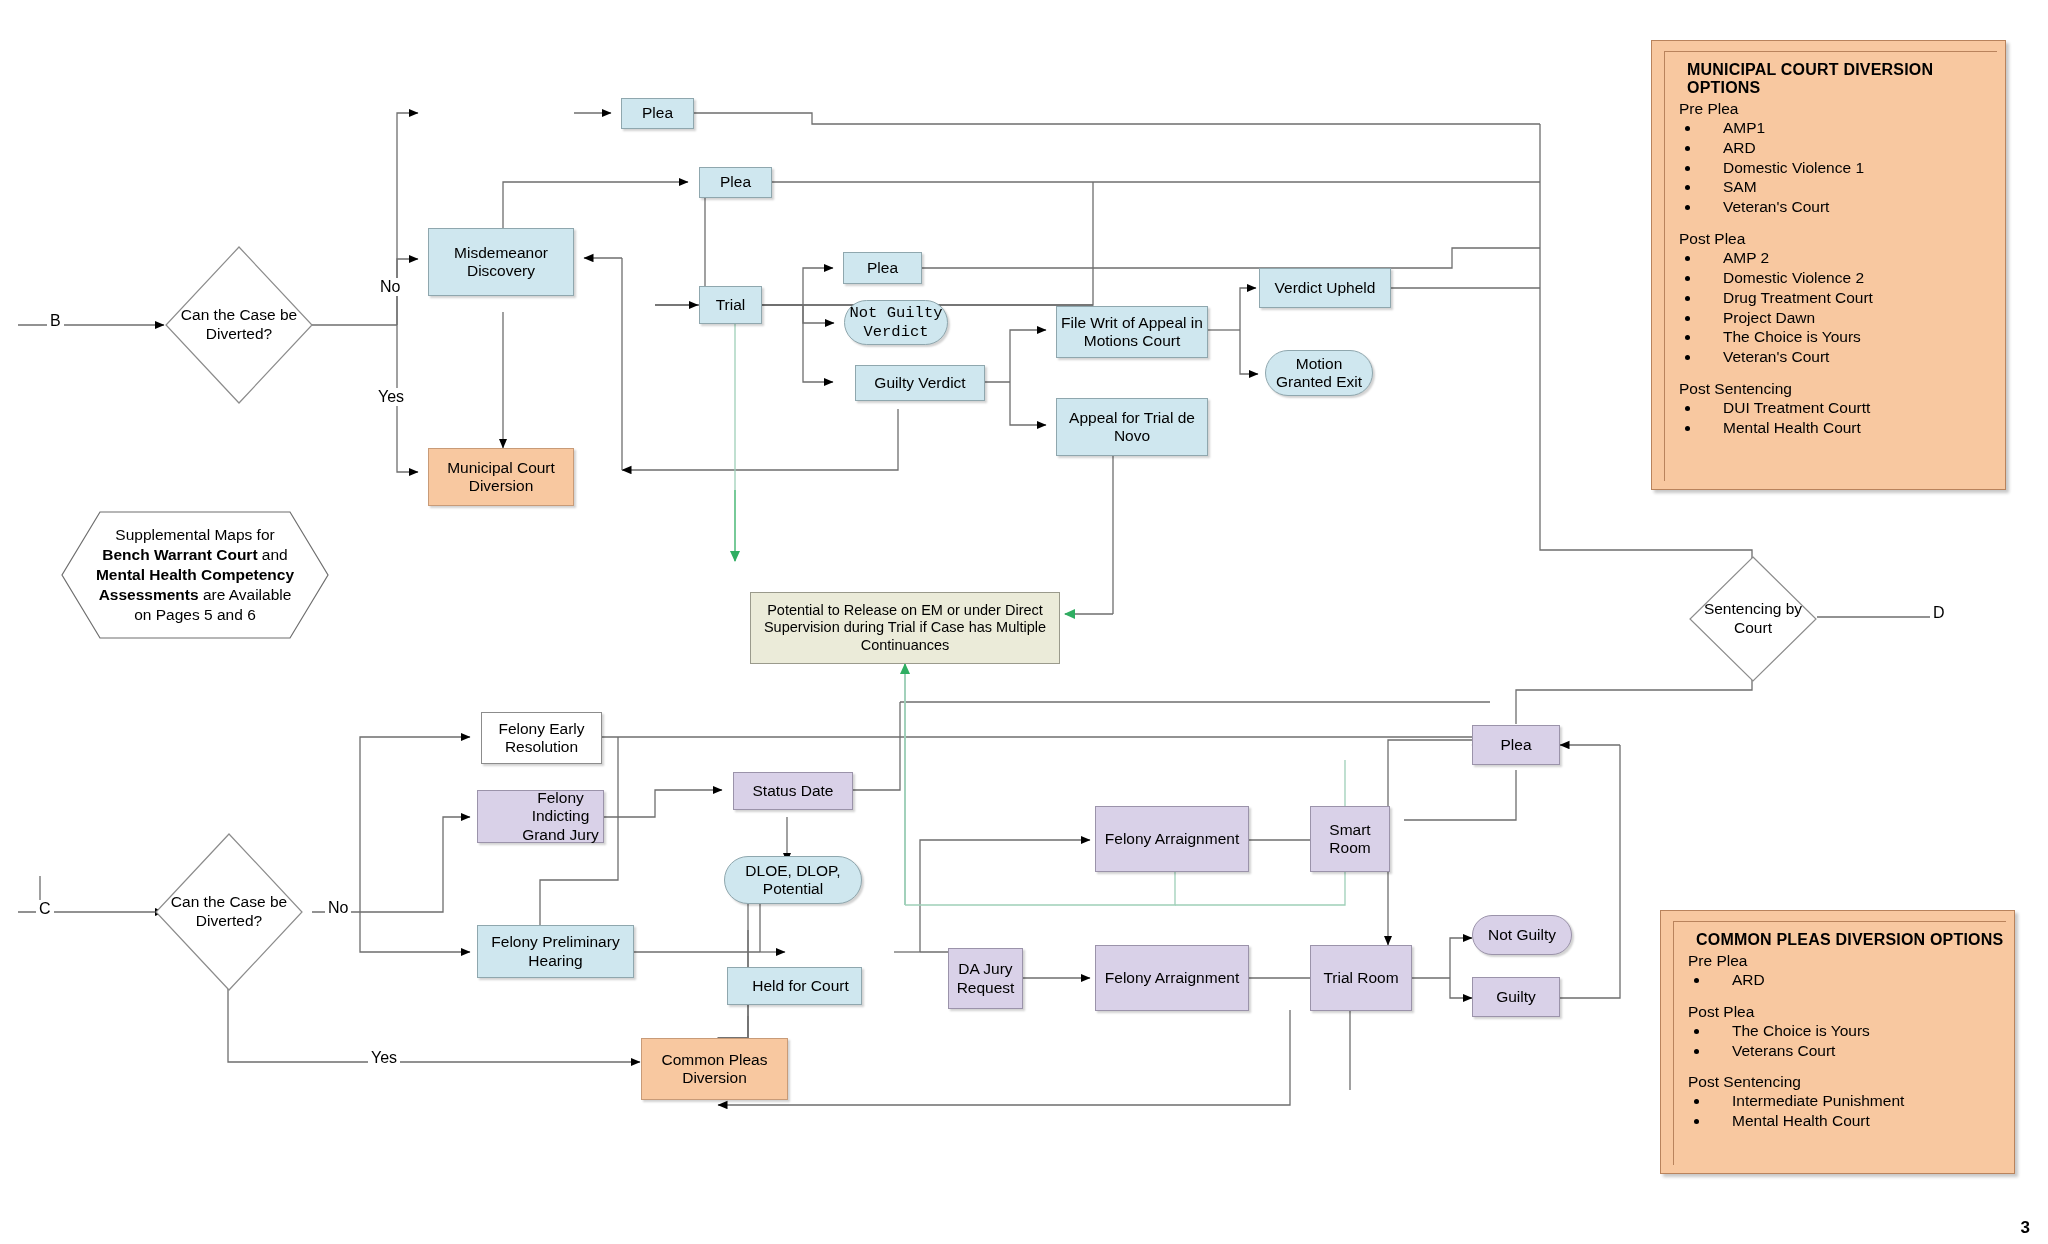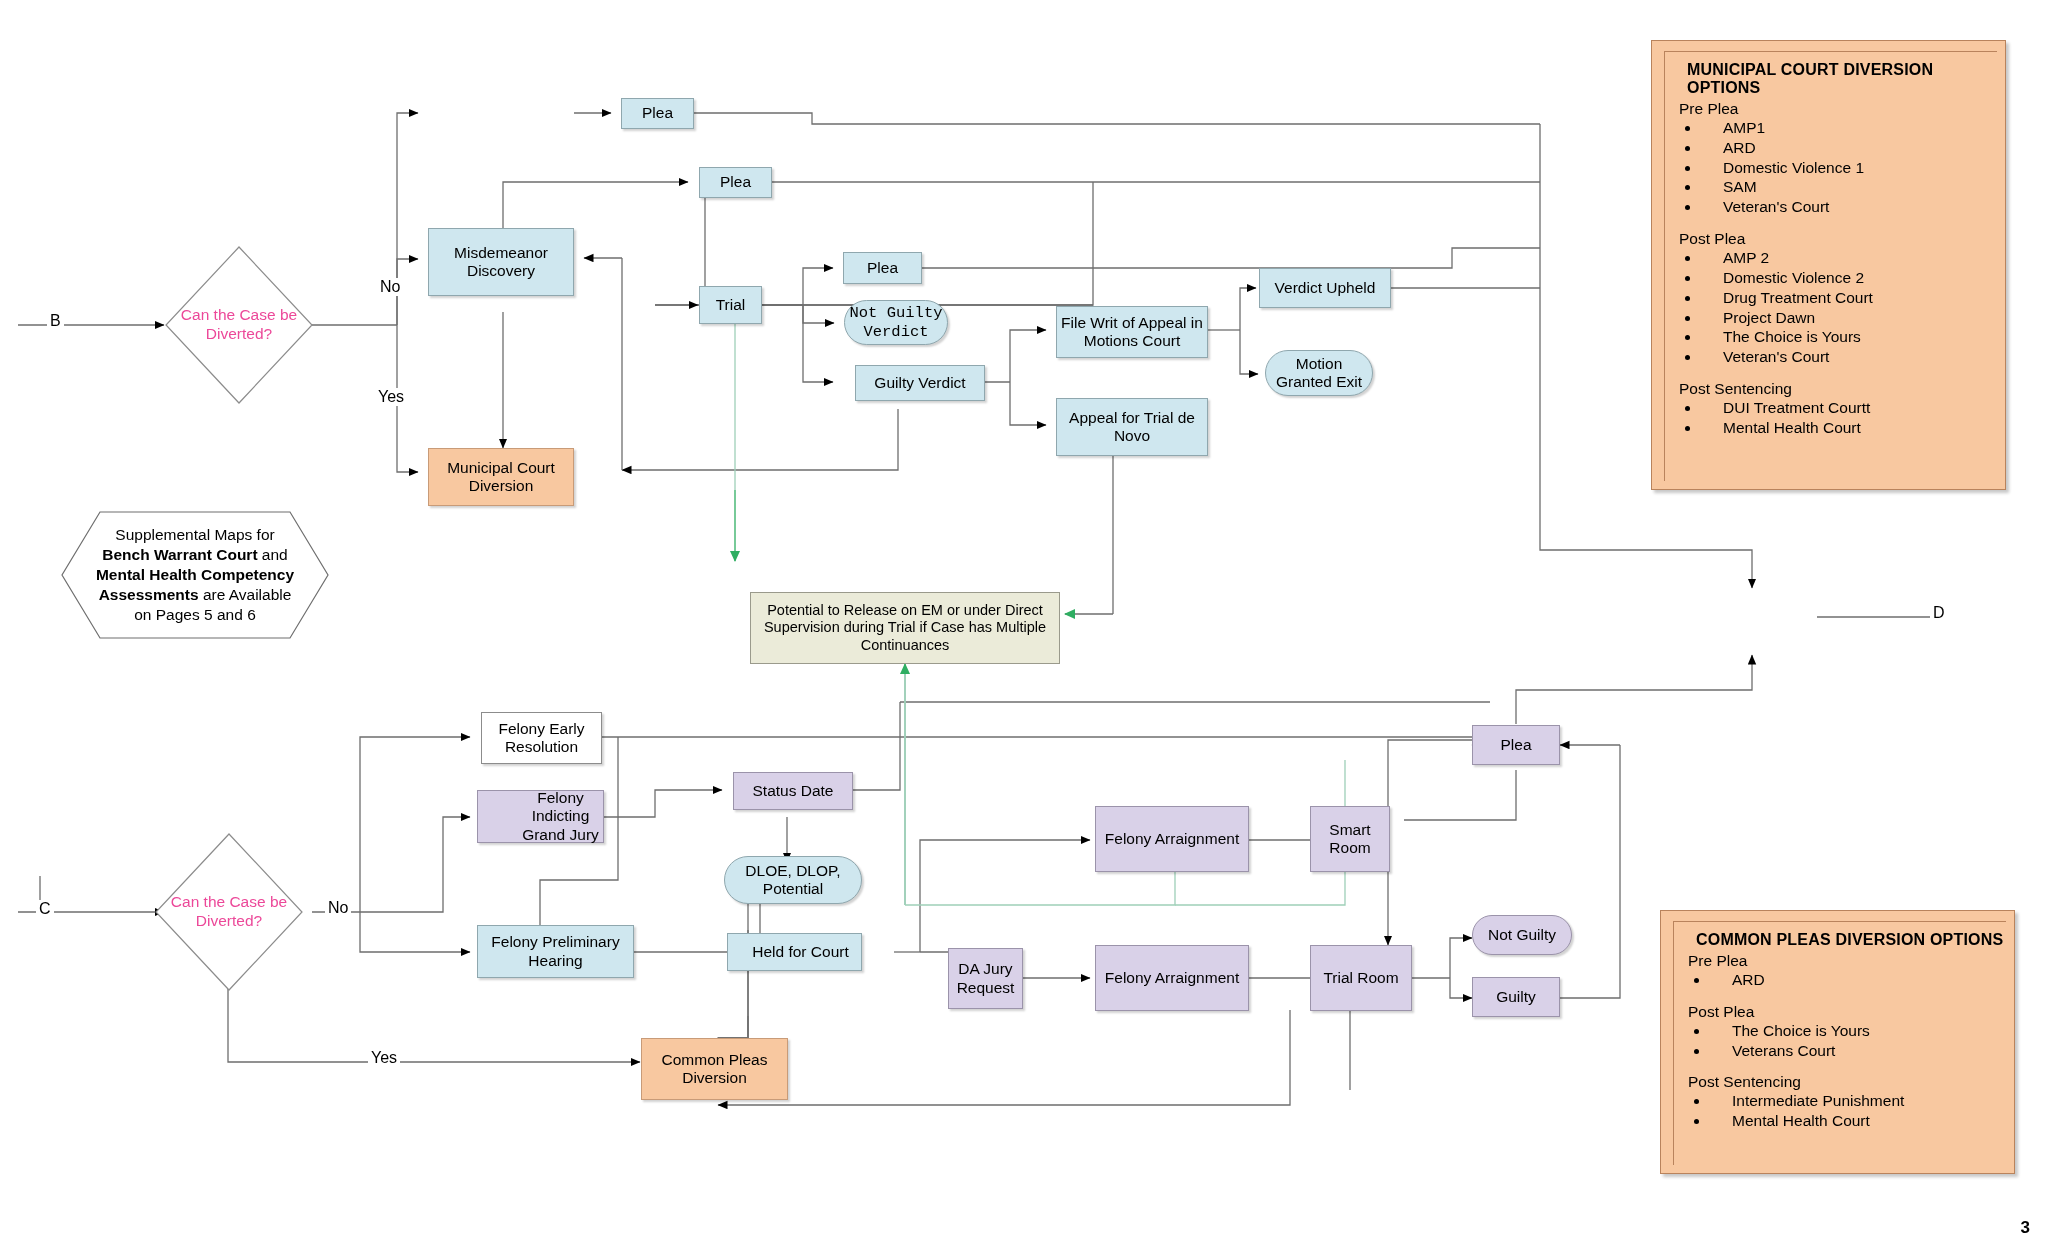--- a/index.html
+++ b/index.html
@@ -16,21 +16,21 @@
   .orange{background:#f8c8a0;border-color:#c89b78;}
   .cream{background:#ebebd9;border-color:#9a9a8c;}
   .white{background:#ffffff;border-color:#8c8c8c;}
   .round{border-radius:999px;}
   .shadow{box-shadow:2px 2px 2px rgba(0,0,0,0.18);}
 
   .diamond{position:absolute;background:transparent;border:0;}
   .diamond .dshape{position:absolute;left:0;top:0;width:100%;height:100%;}
   .diamond .dtext{position:absolute;left:0;top:0;width:100%;height:100%;
        display:flex;align-items:center;justify-content:center;text-align:center;
-       font-size:15.5px;line-height:1.2;color:#ec4899;}
+       font-size:15.5px;line-height:1.2;color:#000000;}
 
   .hexbox{position:absolute;}
   .hexbox .htext{position:absolute;left:0;top:0;width:100%;height:100%;
        display:flex;align-items:center;justify-content:center;text-align:center;
        font-size:15.5px;line-height:1.3;color:#000;padding:0 34px;box-sizing:border-box;}
 
   .edgelabel{position:absolute;font-size:16px;color:#000;background:#fff;padding:0 3px;}
 
   .panel{position:absolute;box-sizing:border-box;background:#f8c8a0;
          border:1px solid #b9835c;box-shadow:3px 3px 3px rgba(0,0,0,0.22);}
@@ -222,20 +222,26 @@
     <div class="dtext">Can the Case be Diverted?</div>
   </div>
 
   <div class="diamond" style="left:154px;top:832px;width:150px;height:160px;">
     <svg class="dshape" viewBox="0 0 150 160">
         <polygon points="75,2 148,80 75,158 2,80" fill="#fff" stroke="#8c8c8c" stroke-width="1.2"></polygon>
       </svg>
     <div class="dtext">Can the Case be Diverted?</div>
   </div>
 
+  <div class="diamond" style="left:1688px;top:555px;width:130px;height:128px;">
+    <svg class="dshape" viewBox="0 0 130 128">
+        <polygon points="65,2 128,64 65,126 2,64" fill="#fff" stroke="#8c8c8c" stroke-width="1.2"></polygon>
+      </svg>
+    <div class="dtext">Sentencing by Court</div>
+  </div>
 
   <div class="edgelabel" style="left:47px;top:312px;">B</div>
   <div class="edgelabel" style="left:36px;top:900px;">C</div>
   <div class="edgelabel" style="left:1930px;top:604px;">D</div>
   <div class="edgelabel" style="left:377px;top:278px;">No</div>
   <div class="edgelabel" style="left:375px;top:388px;">Yes</div>
   <div class="edgelabel" style="left:325px;top:899px;">No</div>
   <div class="edgelabel" style="left:368px;top:1049px;">Yes</div>
 
   <div class="hexbox" style="left:60px;top:510px;width:270px;height:130px;">
@@ -265,21 +271,21 @@
   <div class="node blue shadow round" style="left:1265px;top:350px;width:108px;height:46px;">Motion Granted Exit</div>
   <div class="node orange shadow" style="left:428px;top:448px;width:146px;height:58px;">Municipal Court Diversion</div>
 
   <div class="node cream" style="left:750px;top:592px;width:310px;height:72px;padding:0 10px;font-size:14.5px;">Potential to Release on EM or under Direct Supervision during Trial if Case has Multiple Continuances</div>
 
   <div class="node white shadow" style="left:481px;top:712px;width:121px;height:52px;">Felony Early Resolution</div>
   <div class="node purple shadow" style="left:477px;top:790px;width:127px;height:53px;padding-left:40px;">Felony Indicting Grand Jury</div>
   <div class="node blue shadow" style="left:477px;top:925px;width:157px;height:53px;">Felony Preliminary Hearing</div>
   <div class="node purple shadow" style="left:733px;top:772px;width:120px;height:38px;">Status Date</div>
   <div class="node blue shadow round" style="left:724px;top:856px;width:138px;height:48px;">DLOE, DLOP, Potential</div>
-  <div class="node blue shadow" style="left:727px;top:933px;width:135px;height:38px;padding-left:12px;">Held for Court</div>
+  <div class="node blue shadow" style="left:727px;top:967px;width:135px;height:38px;padding-left:12px;">Held for Court</div>
   <div class="node purple shadow" style="left:948px;top:948px;width:75px;height:61px;">DA Jury Request</div>
   <div class="node purple shadow" style="left:1095px;top:806px;width:154px;height:66px;">Felony Arraignment</div>
   <div class="node purple shadow" style="left:1095px;top:945px;width:154px;height:66px;">Felony Arraignment</div>
   <div class="node purple shadow" style="left:1310px;top:806px;width:80px;height:66px;">Smart Room</div>
   <div class="node purple shadow" style="left:1310px;top:945px;width:102px;height:66px;">Trial Room</div>
   <div class="node purple shadow" style="left:1472px;top:725px;width:88px;height:40px;">Plea</div>
   <div class="node purple shadow round" style="left:1472px;top:915px;width:100px;height:40px;">Not Guilty</div>
   <div class="node purple shadow" style="left:1472px;top:977px;width:88px;height:40px;">Guilty</div>
   <div class="node orange shadow" style="left:641px;top:1038px;width:147px;height:62px;">Common Pleas Diversion</div>
 

